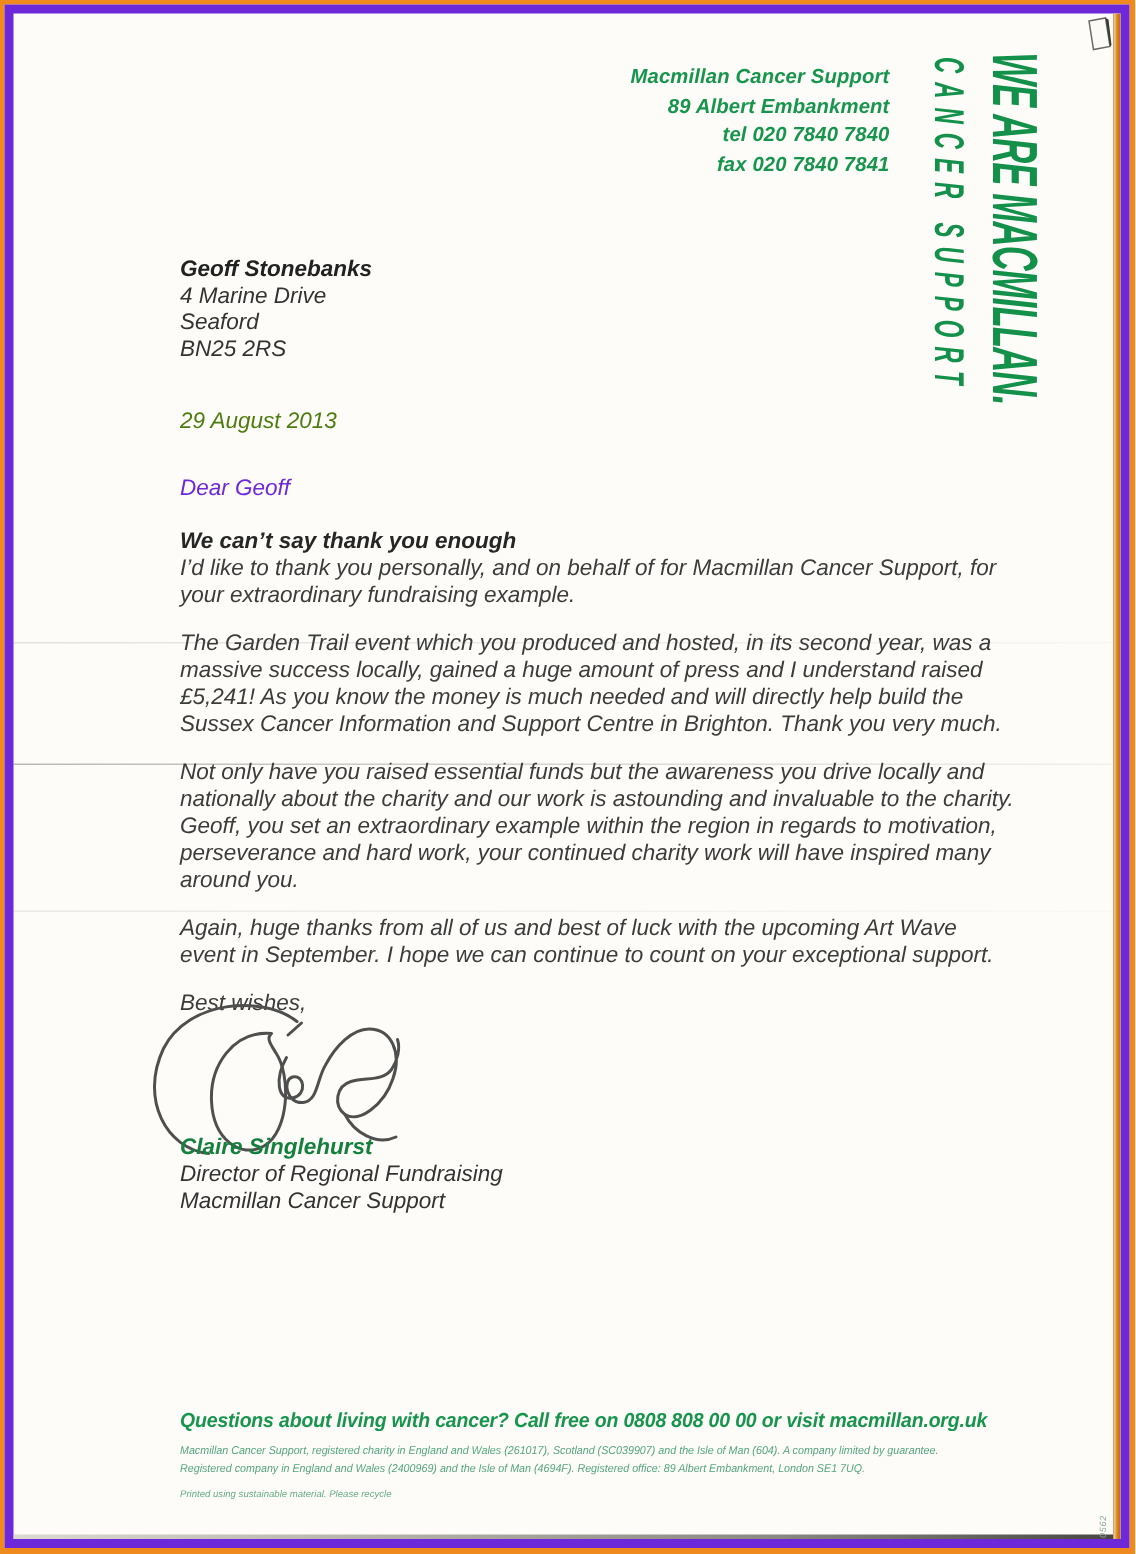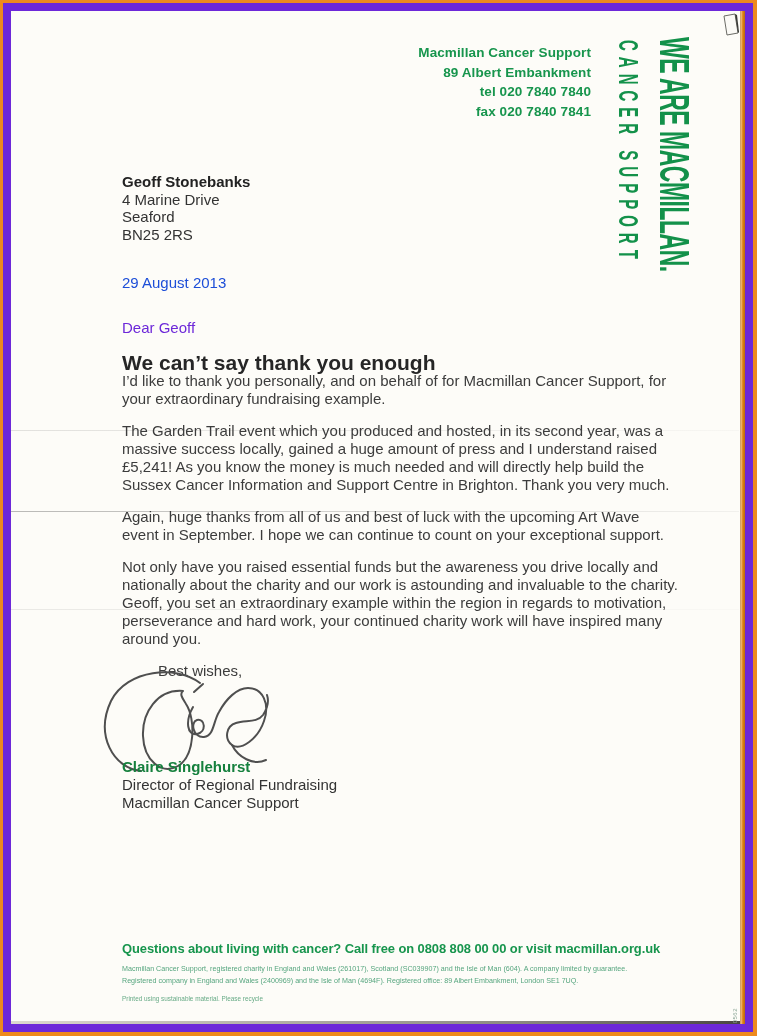--- a/index.html
+++ b/index.html
@@ -1,18 +1,18 @@
 <!DOCTYPE html>
 <html><head>
 <meta charset="utf-8">
 <style>
   * { margin:0; padding:0; box-sizing:border-box; }
   html,body { width:757px; height:1036px; overflow:hidden; font-family:"Liberation Sans", sans-serif; }
   .outer { width:757px; height:1036px; background:#ee8a1e; padding:3px 4px 4px 3px; }
-  .frame { width:100%; height:100%; border:8px solid #6d28d9; background:#fdfcf8; position:relative; overflow:hidden; }
+  .frame { width:100%; height:100%; border:6px solid #6d28d9; background:#fdfcf8; position:relative; overflow:hidden;font-style:italic; }
 
   
   .edge-right { position:absolute; top:0; bottom:0; right:0; width:5px;
     background:linear-gradient(to right,#f3c489,#df8315 45%,#b86a10); border-left:1px solid #d2a26a; }
   .edge-bottom { position:absolute; left:0; right:5px; bottom:0; height:3px;
     background:linear-gradient(to right,#ddd8d0,#8a8780 70%,#4a4742); }
   .curl { position:absolute; top:2px; right:4px; }
   .scanline { position:absolute; left:0; right:6px; height:1px; }
   .scanline.l1 { top:500px; background:linear-gradient(to right, rgba(60,60,60,.35), rgba(60,60,60,.06)); }
   .scanline.l2 { top:419px; background:linear-gradient(to right, rgba(60,60,60,.14), rgba(60,60,60,.03)); }
@@ -22,27 +22,27 @@
   .contact { position:absolute; top:32px; right:154px; text-align:right;
     color:#17954d; font-weight:bold; font-size:13.5px; line-height:19.5px; letter-spacing:.1px; }
   .logo { position:absolute; top:26px; right:46px; writing-mode:vertical-rl;
     color:#13914a; font-weight:bold; transform:scaleX(1.85); transform-origin:100% 0; }
   .logo-main { display:block; font-size:23px; line-height:27px; letter-spacing:-.5px; }
   .logo-sub  { display:block; font-size:15px; line-height:21px; letter-spacing:6px; margin-top:3px; }
 
   
   .recipient { position:absolute; top:162px; left:111px; font-size:15px; line-height:17.5px; color:#333; }
   .recipient .name { font-weight:bold; color:#222; }
-  .date { position:absolute; top:263px; left:111px; font-size:15px; color:#1d4ed8; }
+  .date { position:absolute; top:263px; left:111px; font-size:15px; color:#4d7c0f; }
   .salutation { position:absolute; top:308px; left:111px; font-size:15px; color:#6d28d9; }
   .body { position:absolute; top:343px; left:111px; width:557px; font-size:15px; line-height:18px; color:#3c3c3c; }
-  .body h2 { font-size:21px; line-height:18px; color:#262626; }
+  .body h2 { font-size:15px; line-height:18px; color:#262626; }
   .body p { margin-top:14px; }
   .body p.first { margin-top:0; }
-  .closing { margin-top:14px;margin-left:36px; }
+  .closing { margin-top:14px; }
 
   .sig-svg { position:absolute; top:656px; left:86px; }
   .sigblock { position:absolute; top:747px; left:111px; font-size:15px; line-height:18px; color:#333; }
   .sigblock .name { font-weight:bold; color:#15803d; }
 
   
   .footer { position:absolute; top:930px; left:111px; width:640px; }
   .footer .headline { color:#17954d; font-weight:bold; font-size:13.5px; white-space:nowrap;
     letter-spacing:-.1px; transform:scaleX(.96); transform-origin:0 0; }
   .footer .legal { margin-top:7px; font-size:7.6px; line-height:11.5px; color:#55a57e;
@@ -88,22 +88,22 @@
       <div>BN25 2RS</div>
     </div>
 
     <div class="date">29 August 2013</div>
     <div class="salutation">Dear Geoff</div>
 
     <div class="body">
       <h2>We can’t say thank you enough</h2>
       <p class="first">I’d like to thank you personally, and on behalf of for Macmillan Cancer Support, for your extraordinary fundraising example.</p>
       <p>The Garden Trail event which you produced and hosted, in its second year, was a massive success locally, gained a huge amount of press and I understand raised £5,241! As you know the money is much needed and will directly help build the Sussex Cancer Information and Support Centre in Brighton. Thank you very much.</p>
+      <p>Not only have you raised essential funds but the awareness you drive locally and nationally about the charity and our work is astounding and invaluable to the charity. Geoff, you set an extraordinary example within the region in regards to motivation, perseverance and hard work, your continued charity work will have inspired many around you.</p>
       <p>Again, huge thanks from all of us and best of luck with the upcoming Art Wave event in September. I hope we can continue to count on your exceptional support.</p>
-      <p>Not only have you raised essential funds but the awareness you drive locally and nationally about the charity and our work is astounding and invaluable to the charity. Geoff, you set an extraordinary example within the region in regards to motivation, perseverance and hard work, your continued charity work will have inspired many around you.</p>
       <p class="closing">Best wishes,</p>
     </div>
 
     <svg class="sig-svg" width="178" height="108" viewBox="0 0 178 108">
       <g fill="none" stroke="#4f4f4f" stroke-width="2" stroke-linecap="round">
         <path d="M103 16 C 80 -2 30 2 14 34 C -2 68 16 101 44 104"></path>
         <path d="M86 24 C 60 22 45 46 46 69 C 47 94 65 108 81 99 C 98 89 99 52 89 37 C 86 32 82 27 86 24"></path>
         <path d="M97 25 L 106 17"></path>
         <path d="M96 40 C 88 54 90 69 100 67 C 110 65 108 51 100 53 C 93 55 96 71 107 70 C 117 69 116 55 122 45 C 129 32 140 21 151 21 C 166 21 173 37 167 54 C 161 72 144 84 135 78 C 127 72 129 59 139 56 C 149 53 160 56 166 48 C 170 42 172 34 170 28"></path>
         <path d="M135 78 C 141 90 156 99 169 93"></path>

